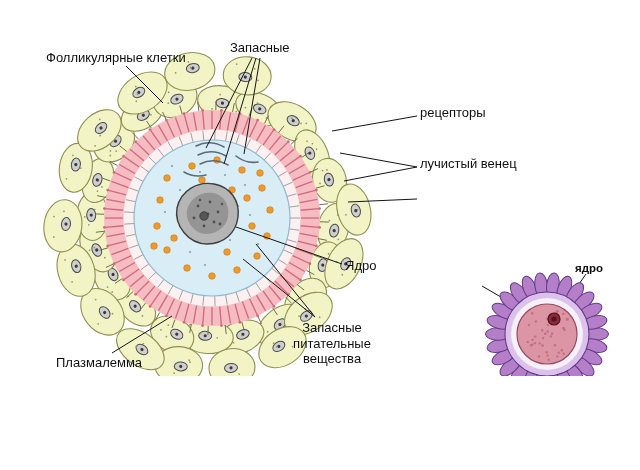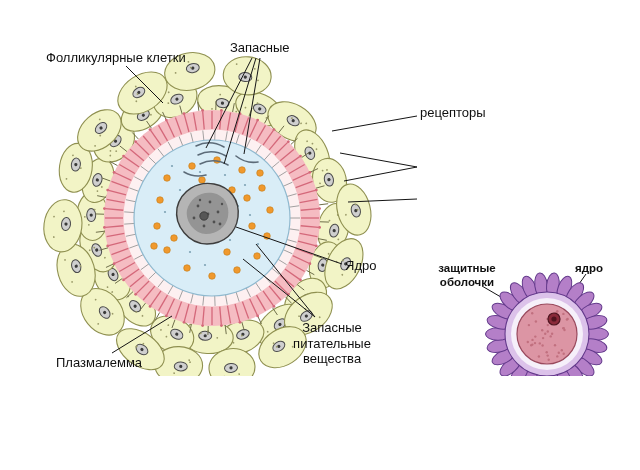--- a/index.html
+++ b/index.html
@@ -653,29 +653,26 @@
         <circle cx="531.2" cy="345.2" r="1.2" fill="#c1707f"></circle>
         <circle cx="543.1" cy="338.1" r="1.2" fill="#c1707f"></circle>
         <circle cx="554" cy="319" r="6" fill="#8a2a3a" stroke="#4f1520" stroke-width="1.2"></circle>
         <circle cx="554" cy="319" r="2.6" fill="#50141f"></circle>
       </g>
   </svg>
 
   <div class="lbl" style="left:46px;top:50px">Фолликулярные клетки</div>
   <div class="lbl" style="left:230px;top:40px">Запасные</div>
   <div class="lbl" style="left:420px;top:105px">рецепторы</div>
+  <div class="lbl" style="left:420px;top:156px">лучистый венец</div>
   <div class="lbl" style="left:345px;top:258px">Ядро</div>
 
   <div class="lbl center" style="left:278px;top:320px;width:108px">
     <div>Запасные</div>
     <div>питательные</div>
     <div>вещества</div>
   </div>
 
   <div class="lbl" style="left:56px;top:355px">Плазмалемма</div>
 
-  <div class="lbl bold center" style="left:434px;top:262px;width:66px">
-    <div>защитные</div>
-    <div>оболочки</div>
-  </div>
   <div class="lbl bold" style="left:575px;top:262px">ядро</div>
 
 </div>
 
 </body></html>

